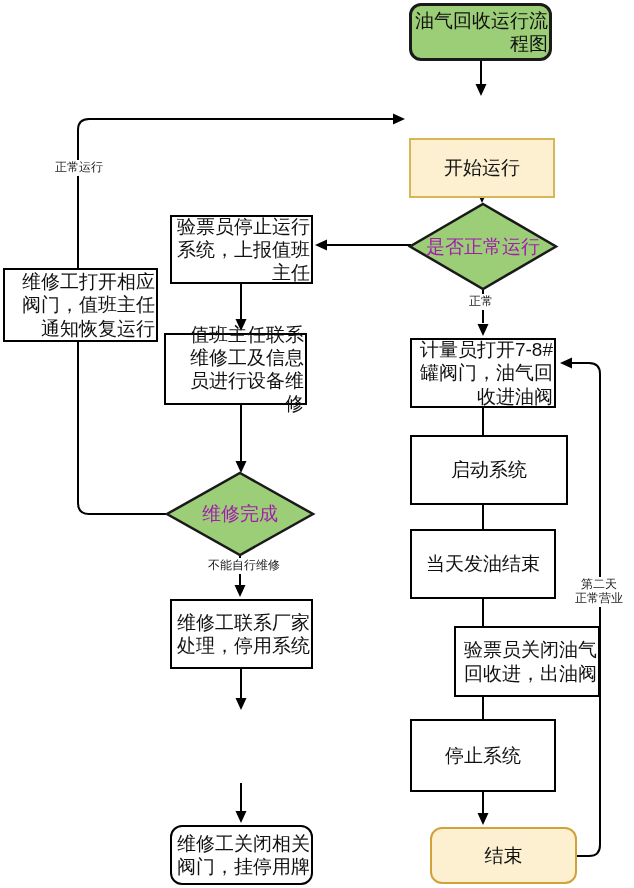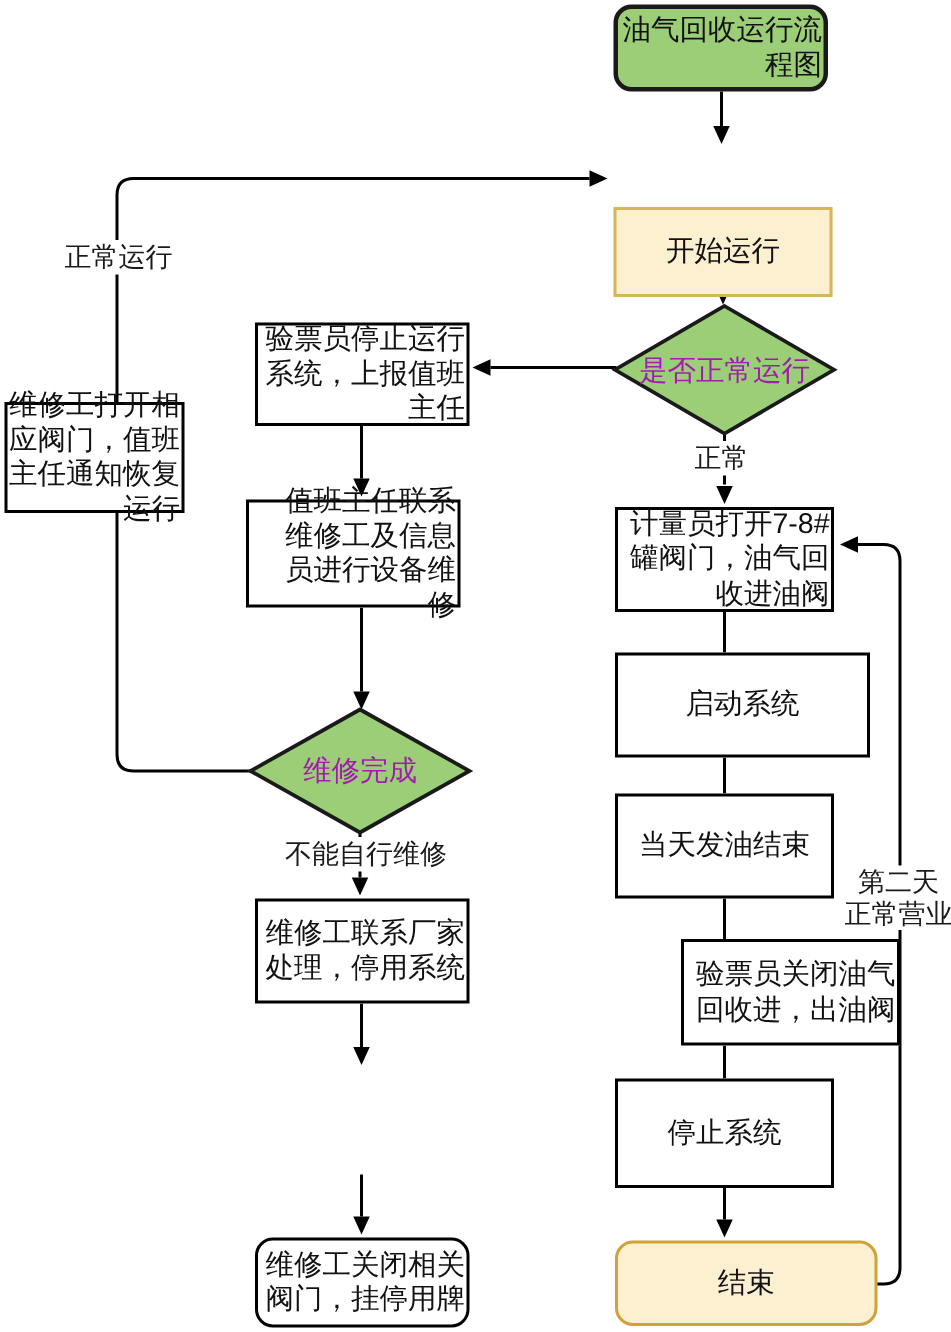--- a/index.html
+++ b/index.html
@@ -27,21 +27,21 @@
   .node.start{background:var(--start-fill);border:2px solid var(--start-border);}
   .node.end{background:var(--end-fill);border:2px solid var(--end-border);border-radius:12px;}
   .node.rounded{border-radius:12px;}
   .diamond-text{
     position:absolute;box-sizing:border-box;z-index:3;
     display:flex;align-items:center;justify-content:center;
     text-align:center;font-size:19px;color:#a21caf;background:transparent;
   }
   .edge-label{
     position:absolute;box-sizing:border-box;z-index:3;
-    background:#ffffff;color:#1a1a1a;font-size:18px;line-height:1.15;
+    background:#ffffff;color:#1a1a1a;font-size:12px;line-height:1.15;
     text-align:center;padding:1px 2px;
   }
 </style>
 </head>
 <body>
 
 <div id="canvas">
 
   <svg id="edges" width="634" height="888" viewBox="0 0 634 888">
 
@@ -93,40 +93,40 @@
   <div class="node green" style="left:409px;top:3px;width:143px;height:58px;">油气回收运行流程图</div>
 
   <div class="node start" style="left:409px;top:98px;width:146px;height:60px;margin-top:40px;">开始运行</div>
 
   <div class="diamond-text" style="left:412px;top:205px;width:142px;height:83px;">是否正常运行</div>
 
   <div class="node" style="left:170px;top:215px;width:143px;height:69px;">验票员停止运行系统，上报值班主任</div>
 
   <div class="node" style="left:164px;top:333px;width:143px;height:72px;padding-left:10px;">值班主任联系维修工及信息员进行设备维修</div>
 
-  <div class="node" style="left:3px;top:268px;width:120px;height:74px;">维修工打开相应阀门，值班主任通知恢复运行</div>
+  <div class="node" style="left:3px;top:268px;width:155px;height:74px;">维修工打开相应阀门，值班主任通知恢复运行</div>
 
   <div class="diamond-text" style="left:170px;top:474px;width:140px;height:80px;">维修完成</div>
 
   <div class="node" style="left:170px;top:599px;width:143px;height:70px;">维修工联系厂家处理，停用系统</div>
 
 
   <div class="node rounded" style="left:170px;top:825px;width:143px;height:60px;">维修工关闭相关阀门，挂停用牌</div>
 
   <div class="node" style="left:410px;top:338px;width:146px;height:70px;">计量员打开7-8#罐阀门，油气回收进油阀</div>
 
-  <div class="node" style="left:410px;top:435px;width:170px;height:70px;">启动系统</div>
+  <div class="node" style="left:410px;top:435px;width:158px;height:70px;">启动系统</div>
 
   <div class="node" style="left:410px;top:529px;width:146px;height:70px;">当天发油结束</div>
 
   <div class="node" style="left:410px;top:626px;width:146px;height:71px;margin-left:44px;">验票员关闭油气回收进，出油阀</div>
 
   <div class="node" style="left:410px;top:719px;width:146px;height:73px;">停止系统</div>
 
-  <div class="node end" style="left:410px;top:827px;width:175px;height:57px;">结束</div>
+  <div class="node end" style="left:430px;top:827px;width:147px;height:57px;">结束</div>
 
   <div class="edge-label" style="left:36px;top:160px;width:86px;">正常运行</div>
 
   <div class="edge-label" style="left:458px;top:294px;width:46px;">正常</div>
 
   <div class="edge-label" style="left:186px;top:558px;width:116px;">不能自行维修</div>
 
   <div class="edge-label" style="left:558px;top:577px;width:82px;">
     <span>第二天</span><br>
     <span>正常营业</span>

